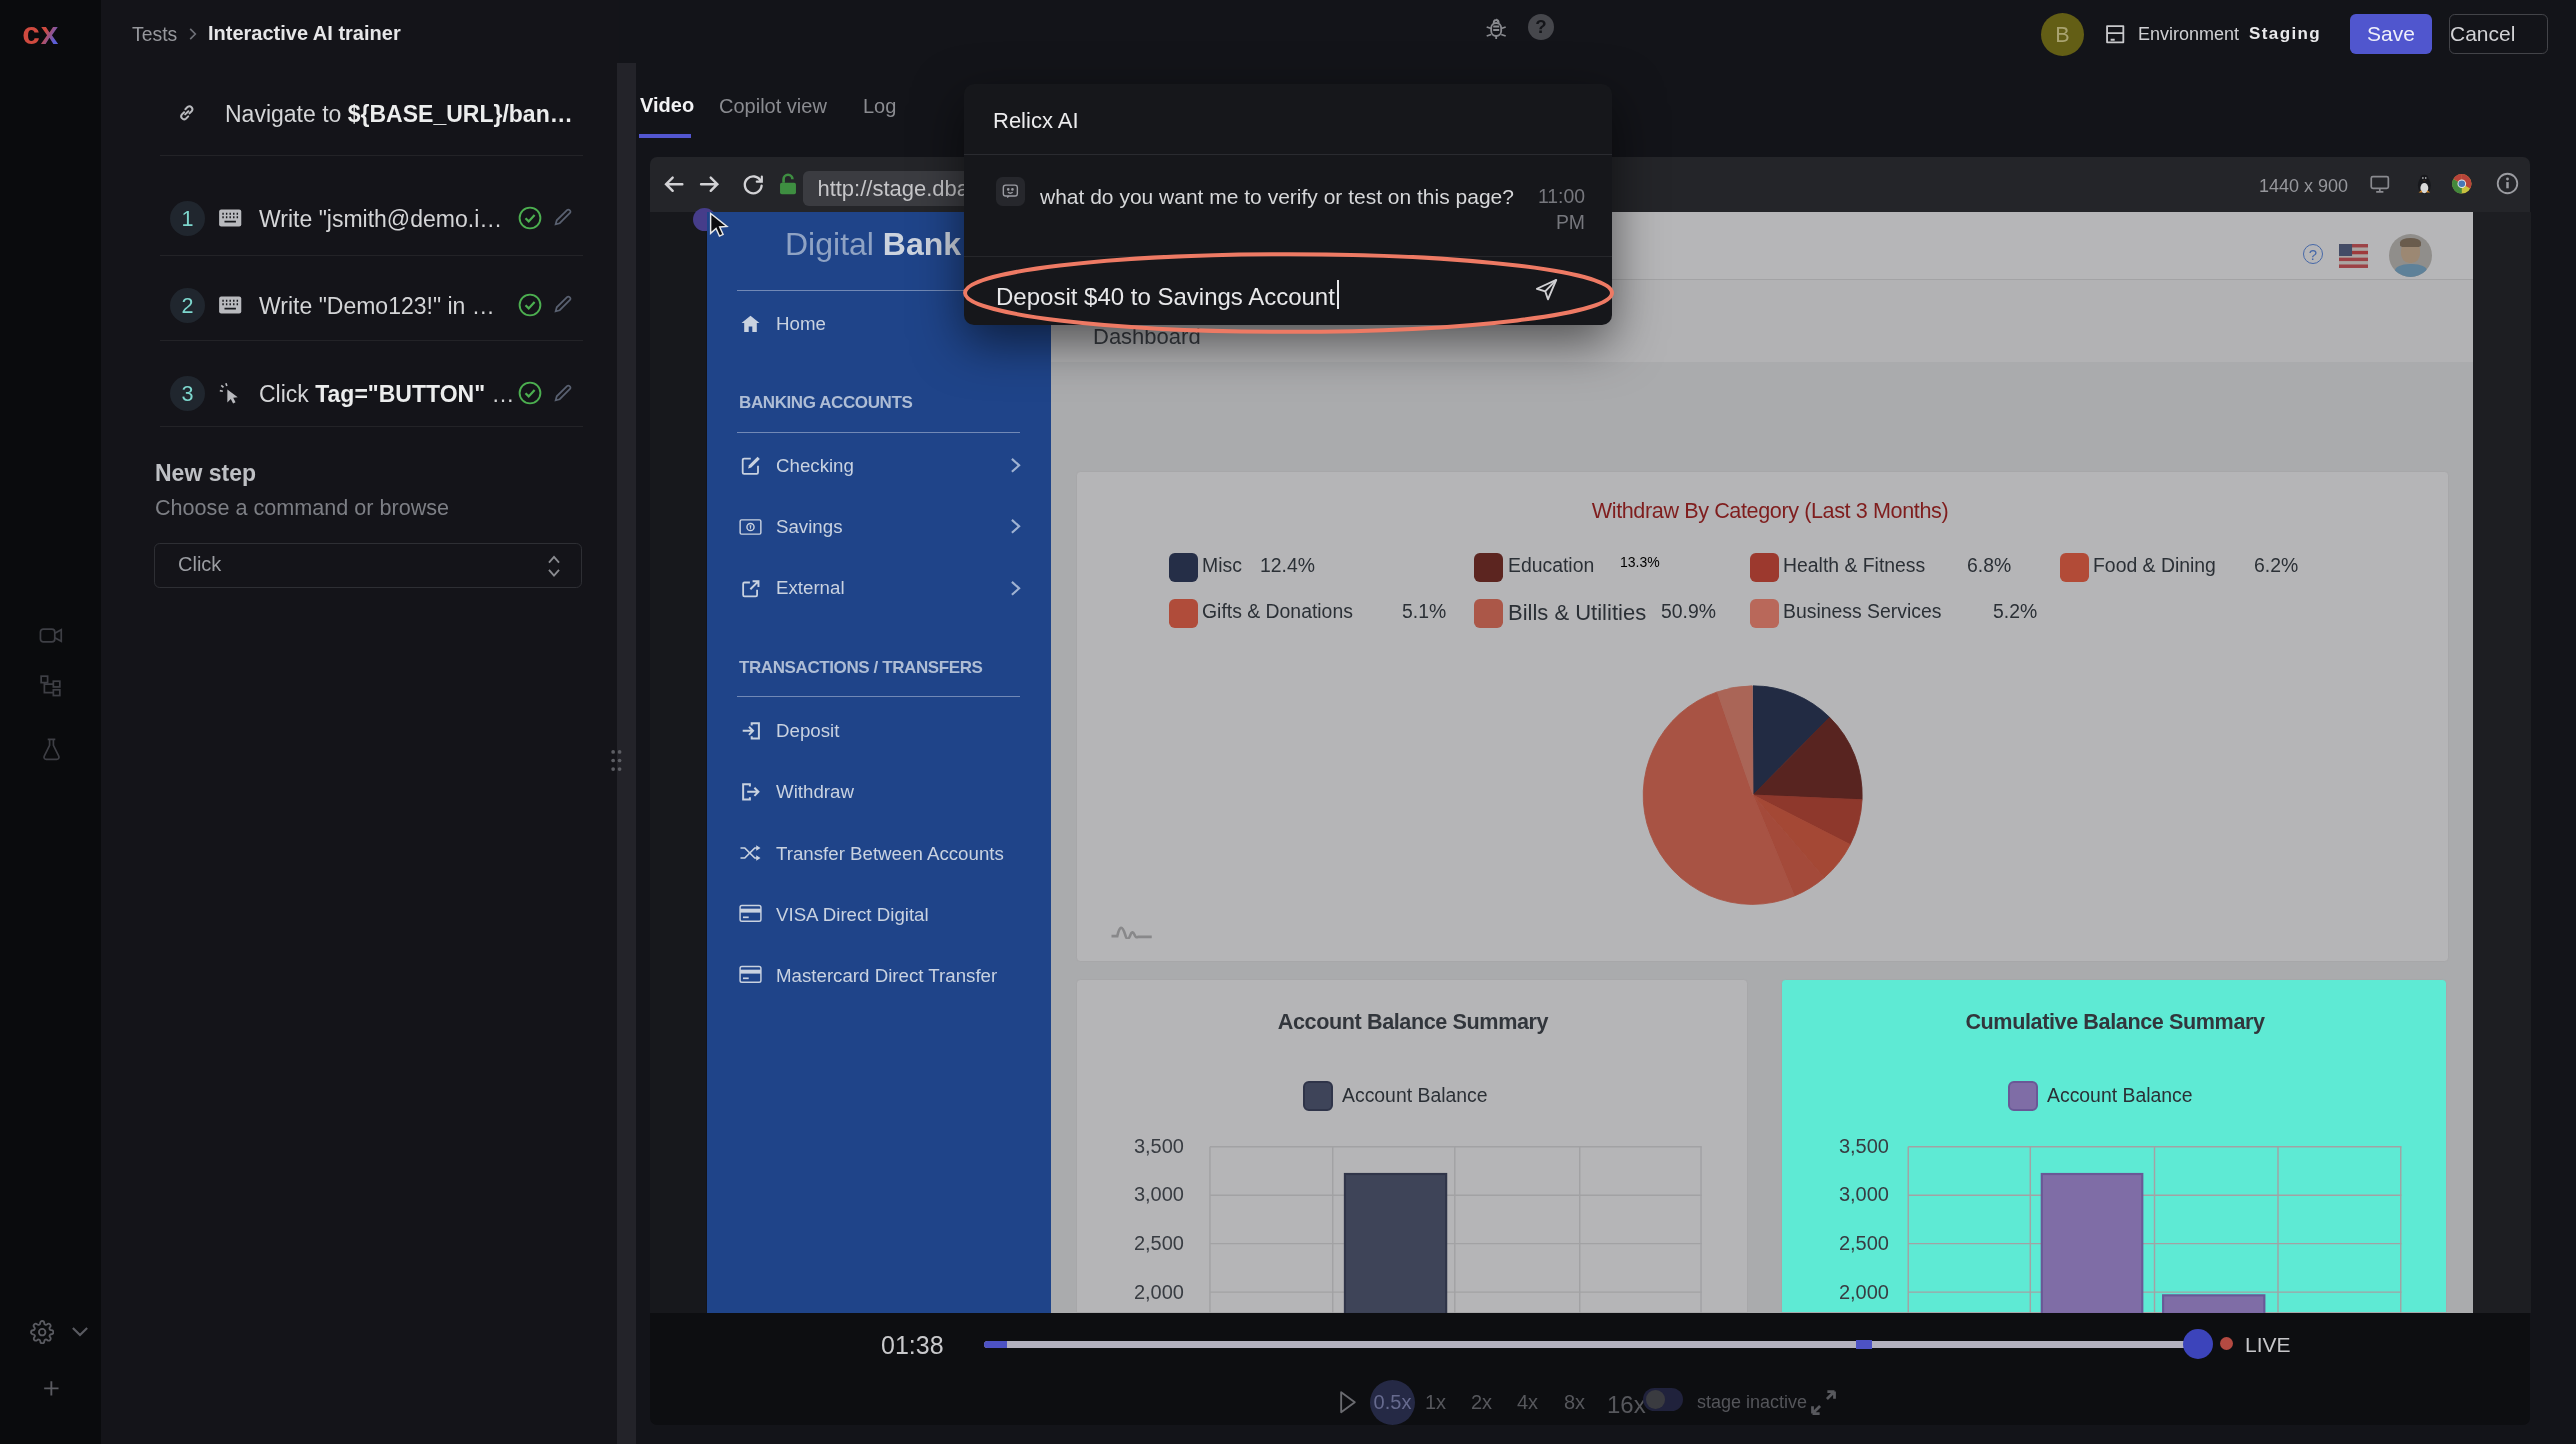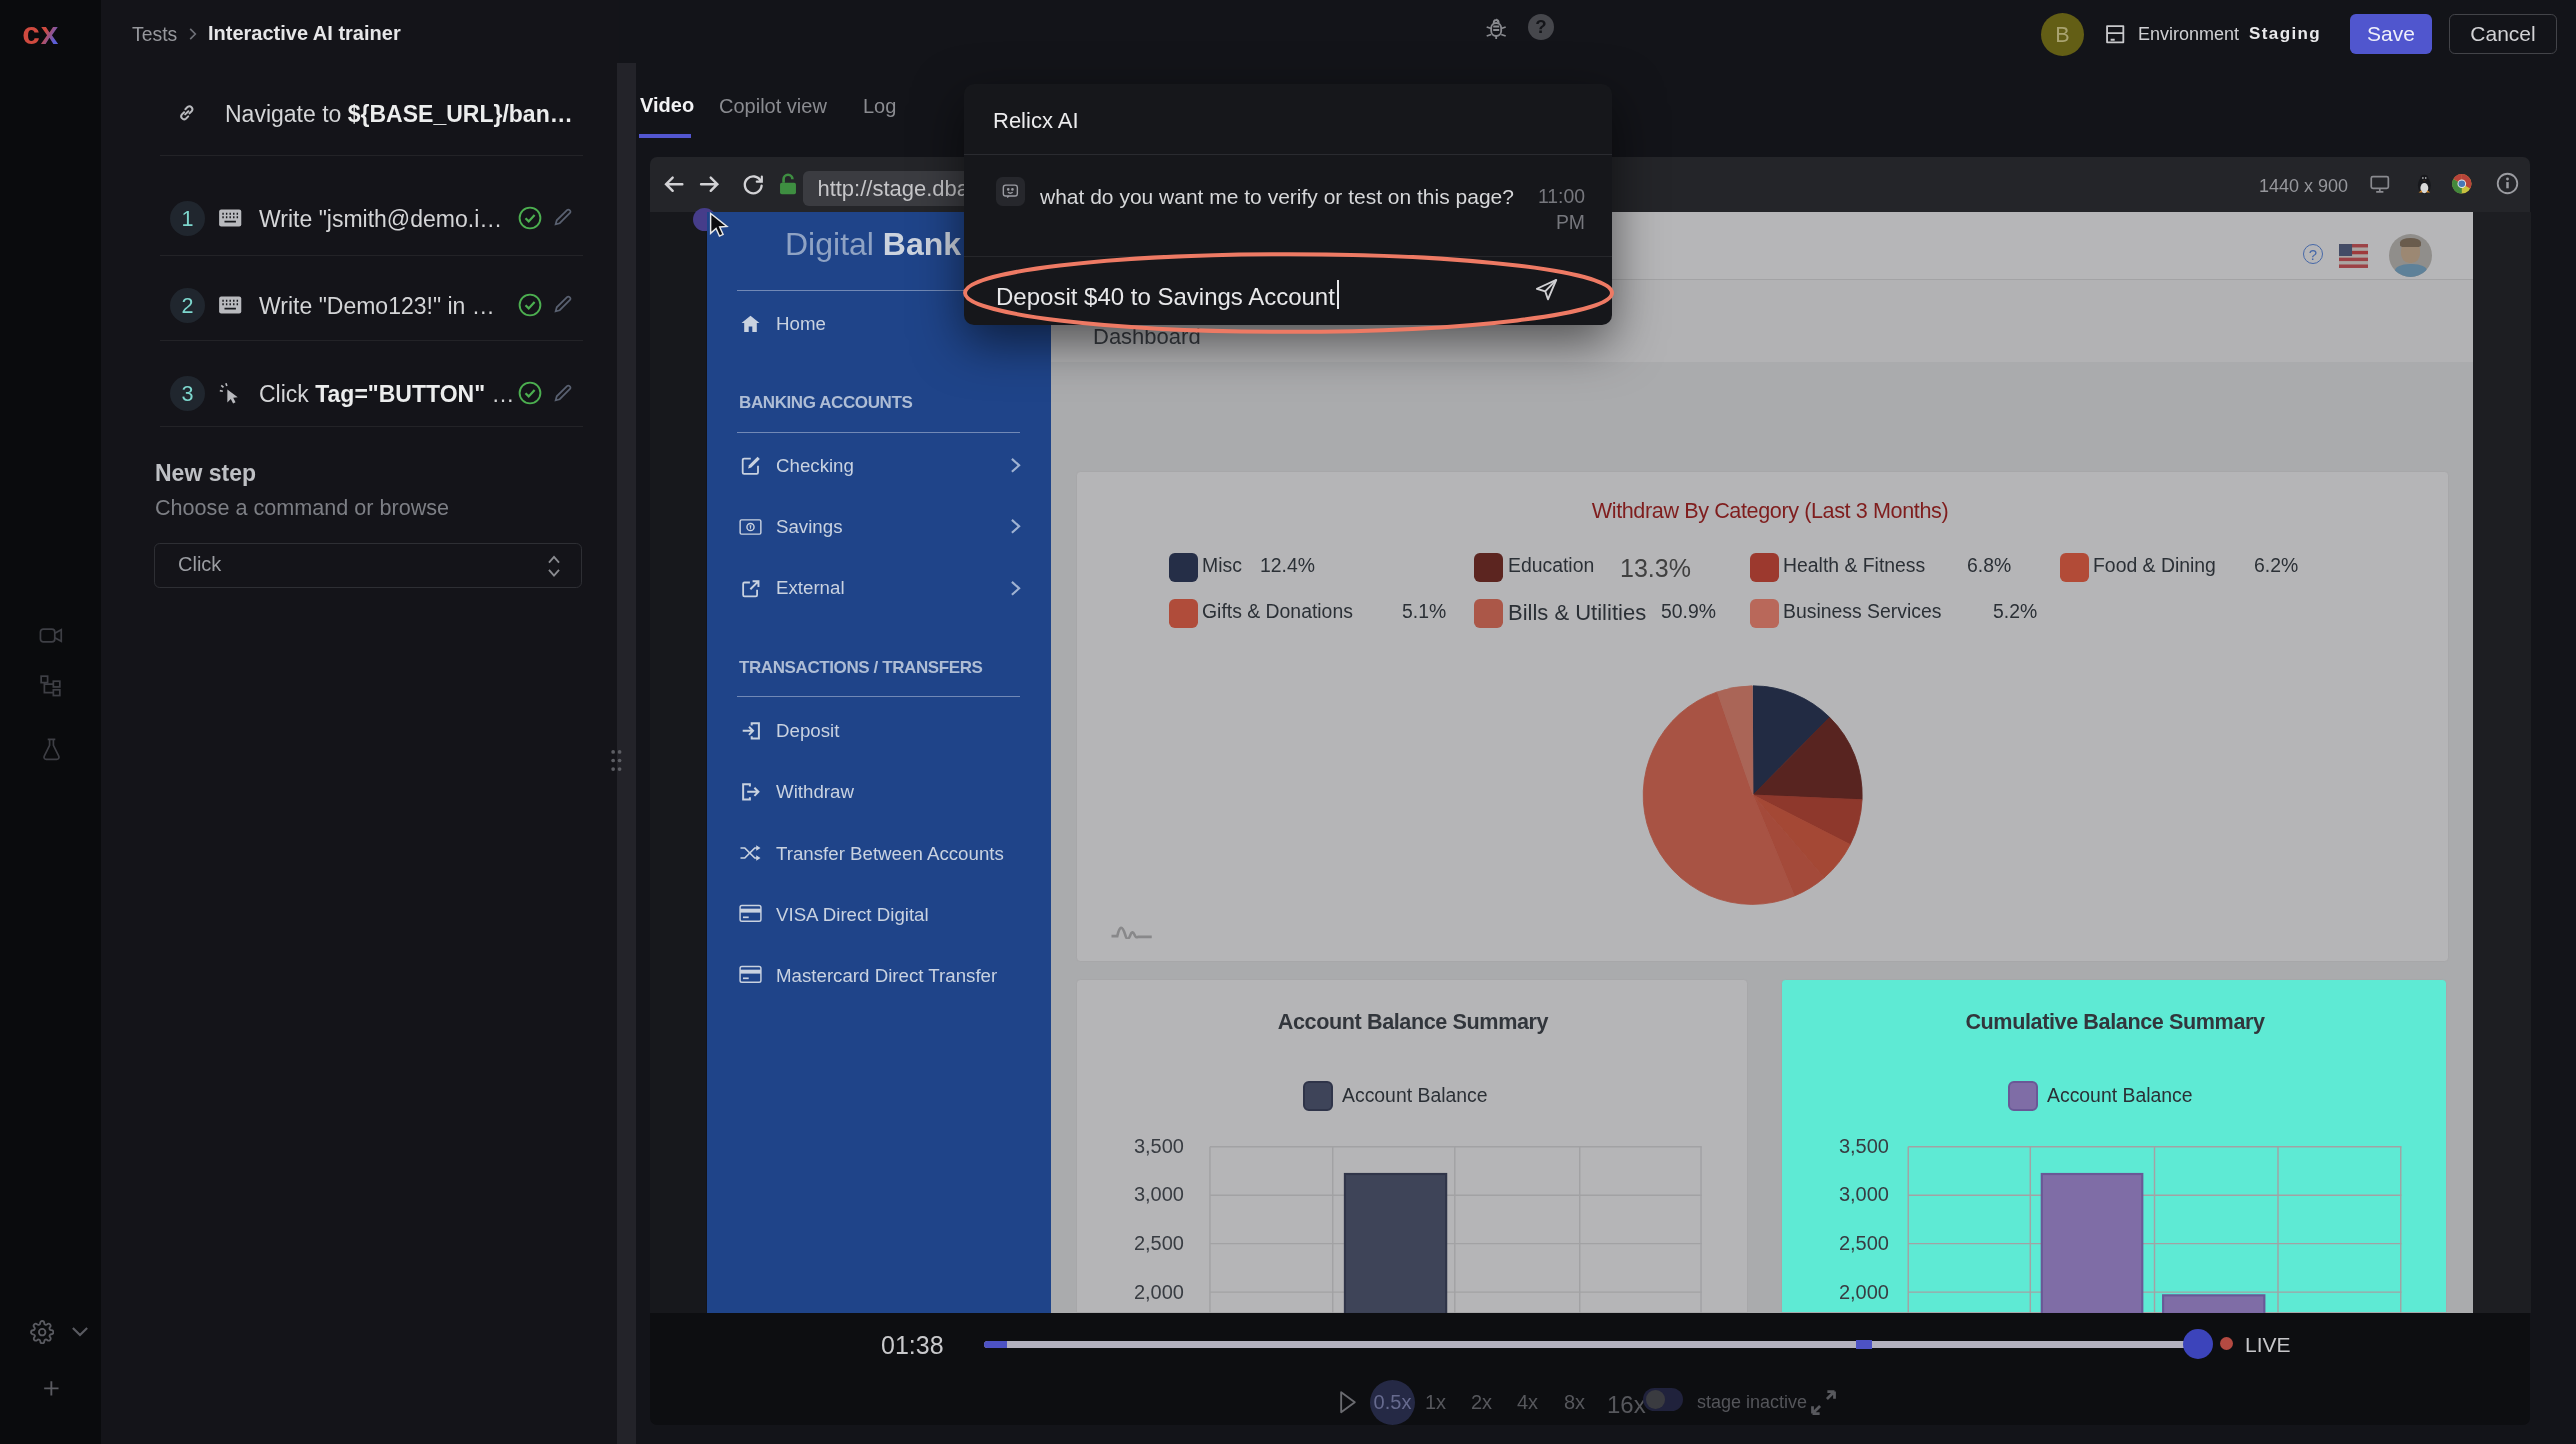--- a/index.html
+++ b/index.html
@@ -128,21 +128,21 @@
     <path d="M9.5 8 a2.5 3 0 0 1 5 0 M2.5 12 l4.5 1.5 M2.5 21 l4.5 -1.5 M12 21 v3 M21.5 12 l-4.5 1.5 M21.5 21 l-4.5 -1.5 M12 4 l2 3 M9 11.5 h6 M9 15 h6"></path>
   </svg>
 <div class="abs" style="left:1528px;top:14.4px;width:26px;height:26px;border-radius:50%;background:#46474c;color:#141519;font-size:18.7px;font-weight:bold;text-align:center;line-height:26px">?</div>
 <div class="abs" style="left:2041px;top:13px;width:43px;height:43px;border-radius:50%;background:#635e15;color:#a9a370;font-size:21.6px;text-align:center;line-height:43px">B</div>
 <svg class="abs" style="left:2103px;top:22px" width="24.4" height="24.4" viewBox="0 0 24 24" fill="none" stroke="#c9c9cc" stroke-width="1.8">
     <path d="M4 4 h16 v7 h-16 z M4 11 v9 h16 v-9 M7.5 17.5 h4" stroke-linejoin="round"></path>
   </svg>
 <div class="abs" style="left:2138px;top:24px;font-size:18px;color:#d0d0d3">Environment</div>
 <div class="abs" style="left:2249px;top:24.4px;font-size:17px;font-weight:bold;letter-spacing:1.4px;color:#e9e9eb">Staging</div>
 <div class="abs" style="left:2350px;top:13.7px;width:82px;height:40px;background:#5056ce;border-radius:5.8px;color:#eff0fa;font-size:21px;text-align:center;line-height:40px">Save</div>
-<div class="abs" style="left:2449px;top:13.7px;width:108px;height:40px;border:1.4px solid #434449;border-radius:5.8px;color:#d2d2d5;font-size:21px;text-align:center;line-height:37px">Cancel</div>
+<div class="abs" style="left:2449px;top:13.7px;width:99px;height:40px;border:1.4px solid #434449;border-radius:5.8px;color:#d2d2d5;font-size:21px;line-height:37px">Cancel</div>
 
 <div class="abs" style="left:640px;top:94px;font-size:20px;font-weight:600;color:#f2f2f4">Video</div>
 <div class="abs" style="left:639px;top:134px;width:52px;height:4.3px;background:#5356d0"></div>
 <div class="abs" style="left:719px;top:95px;font-size:20px;color:#8a8b90">Copilot view</div>
 <div class="abs" style="left:863px;top:95px;font-size:20px;color:#8a8b90">Log</div>
 
 <div class="abs" style="left:650px;top:157px;width:1880px;height:55px;background:#242529;border-radius:7.2px 7.2px 0 0">
   <svg class="abs" style="left:11.5px;top:15px" width="24.4" height="24.4" viewBox="0 0 24 24" fill="none" stroke="#d2d2d5" stroke-width="2.4" stroke-linecap="round">
       <path d="M20 12 H4 M10.5 5.5 L4 12 L10.5 18.5"></path>
     </svg>
@@ -282,21 +282,21 @@
   <div class="abs" style="left:386px;top:112px;font-size:22px;font-weight:500;color:#383c42">Dashboard</div>
 
 
   <div class="abs" style="left:369px;top:259px;width:1373px;height:491px;background:#b5b5b7;border:1.4px solid #a7a7a9;border-radius:4.3px">
     <div class="abs" style="left:8px;top:26px;width:1370px;text-align:center;font-size:21.6px;font-weight:normal;letter-spacing:-0.4px;color:#7f1d1d">Withdraw By Category (Last 3 Months)</div>
     <div class="abs" style="left:92px;top:81px;width:29px;height:29px;border-radius:5.8px;background:#252e47"></div>
     <div class="abs" style="left:125px;top:82px;font-size:19.4px;color:#2b3036">Misc</div>
     <div class="abs" style="left:183px;top:82px;font-size:19.4px;color:#2b3036">12.4%</div>
     <div class="abs" style="left:397px;top:81px;width:29px;height:29px;border-radius:5.8px;background:#5c2520"></div>
     <div class="abs" style="left:431px;top:82px;font-size:19.4px;color:#2b3036">Education</div>
-    <div class="abs" style="left:543px;top:82px;font-size:25px;color:#404040">13.3%</div>
+    <div class="abs" style="left:543px;top:82px;font-size:14px;color:#000000">13.3%</div>
     <div class="abs" style="left:673px;top:81px;width:29px;height:29px;border-radius:5.8px;background:#9c392e"></div>
     <div class="abs" style="left:706px;top:82px;font-size:19.4px;color:#2b3036">Health &amp; Fitness</div>
     <div class="abs" style="left:890px;top:82px;font-size:19.4px;color:#2b3036">6.8%</div>
     <div class="abs" style="left:983px;top:81px;width:29px;height:29px;border-radius:5.8px;background:#b24b37"></div>
     <div class="abs" style="left:1016px;top:82px;font-size:19.4px;color:#2b3036">Food &amp; Dining</div>
     <div class="abs" style="left:1177px;top:82px;font-size:19.4px;color:#2b3036">6.2%</div>
     <div class="abs" style="left:92px;top:127px;width:29px;height:29px;border-radius:5.8px;background:#b04c3a"></div>
     <div class="abs" style="left:125px;top:128px;font-size:19.4px;color:#2b3036">Gifts &amp; Donations</div>
     <div class="abs" style="left:325px;top:128px;font-size:19.4px;color:#2b3036">5.1%</div>
     <div class="abs" style="left:397px;top:127px;width:29px;height:29px;border-radius:5.8px;background:#ab5748"></div>

